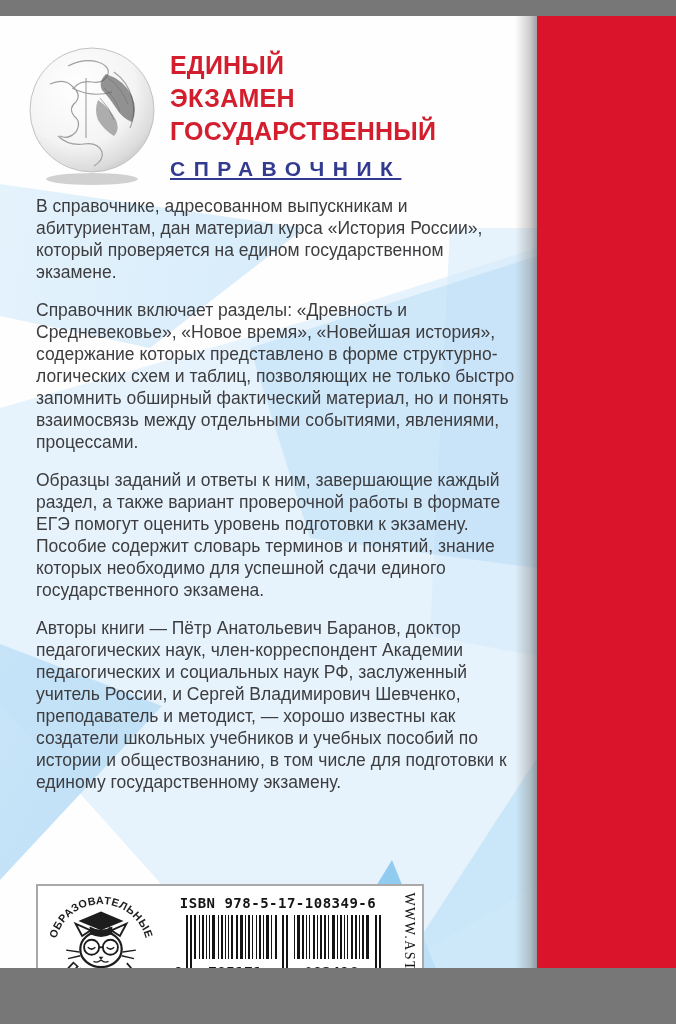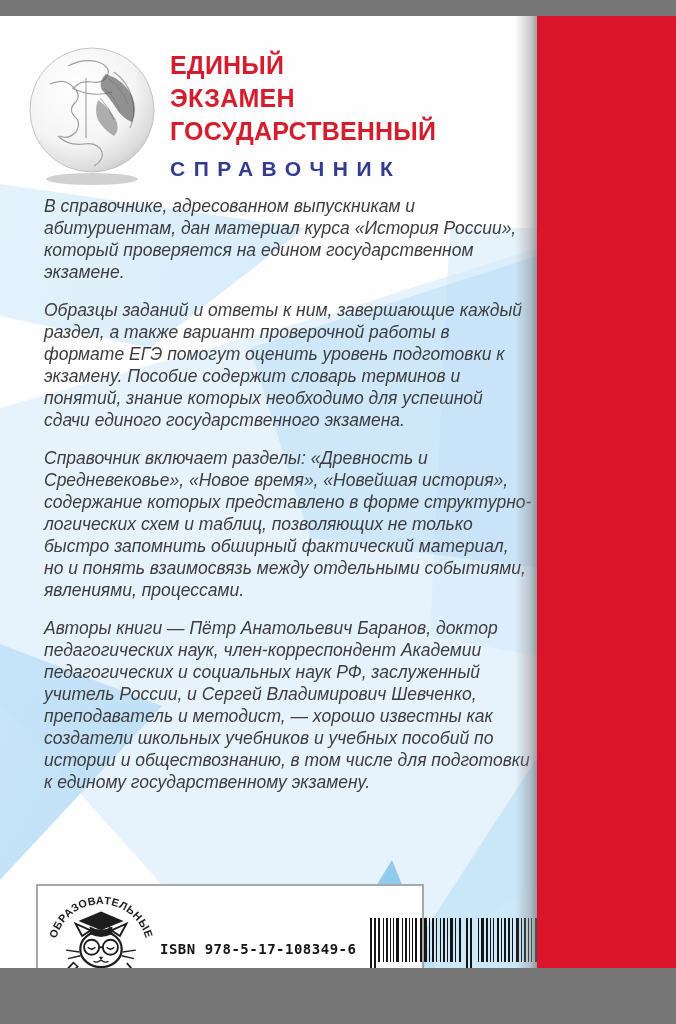--- a/index.html
+++ b/index.html
@@ -21,32 +21,32 @@
   .sB{clip-path:polygon(330px 298px,537px 232px,537px 870px,290px 1012px,0px 688px,0px 392px);background:#d6ebfa;opacity:.6;}
   .sC{clip-path:polygon(250px 332px,537px 240px,537px 552px,310px 522px);background:#b9dcf6;opacity:.55;}
   .sD{clip-path:polygon(0px 628px,162px 690px,0px 864px);background:linear-gradient(120deg,#cfe8fa,#a8d4f2);opacity:.9;}
   .sE{clip-path:polygon(392px 844px,465px 1024px,282px 1024px);background:#8cc8ee;opacity:.95;}
   .sF{clip-path:polygon(398px 956px,537px 742px,537px 958px,430px 992px);background:#c4e4f8;opacity:.85;}
   .sG{clip-path:polygon(450px 212px,537px 212px,537px 640px,430px 620px);background:#cfe7f9;opacity:.5;}
   
   .globe{position:absolute;left:28px;top:28px;width:132px;height:144px;z-index:3;}
   .title-block{position:absolute;left:170px;top:33px;z-index:3;}
   .title-line{font-weight:bold;font-size:25px;line-height:33px;color:#d31e2e;letter-spacing:.2px;}
-  .subtitle{margin-top:9px;font-weight:bold;font-size:21px;letter-spacing:8.5px;color:#333b90;}
-  
-  .body-text{position:absolute;left:44px;top:179px;width:488px;z-index:3;font-style:italic;}
+  .subtitle{margin-top:9px;font-weight:bold;font-size:21px;letter-spacing:8.5px;color:#333b90;text-decoration:underline;}
+  
+  .body-text{position:absolute;left:36px;top:179px;width:488px;z-index:3;}
   .body-text p{margin:0 0 16px 0;font-size:17.5px;line-height:22px;color:#3d3d40;}
   
   .isbn-box{
     position:absolute;left:36px;top:868px;width:388px;height:121px;z-index:4;
     background:#ffffff;border:2px solid #a9a9a9;box-sizing:border-box;
     display:flex;align-items:stretch;
   }
   .stamp{width:118px;height:113px;flex:0 0 auto;margin:1px 0 0 4px;}
-  .barcode-wrap{flex:1;display:flex;flex-direction:row;align-items:center;padding-top:9px;}
+  .barcode-wrap{flex:1;display:flex;flex-direction:column;align-items:center;padding-top:9px;}
   .isbn-label{
     font-family:"DejaVu Sans Mono",monospace;font-weight:bold;font-size:14px;
     letter-spacing:.5px;color:#151515;white-space:nowrap;
   }
   .barcode-svg{margin-top:4px;width:212px;height:66px;}
   .barcode-digit{font-family:"DejaVu Sans Mono",monospace;font-weight:bold;font-size:15px;fill:#151515;}
   .site-col{width:26px;position:relative;flex:0 0 auto;}
   .site-vertical{
     position:absolute;top:50%;left:50%;transform:translate(-50%,-50%) rotate(90deg);
     font-family:"Liberation Serif",serif;font-size:14px;letter-spacing:1.5px;color:#151515;white-space:nowrap;
@@ -99,22 +99,22 @@
 
     <div class="title-block">
       <div class="title-line">ЕДИНЫЙ</div>
       <div class="title-line">ЭКЗАМЕН</div>
       <div class="title-line">ГОСУДАРСТВЕННЫЙ</div>
       <div class="subtitle">СПРАВОЧНИК</div>
     </div>
 
     <div class="body-text">
       <p>В справочнике, адресованном выпускникам и абитуриентам, дан материал курса «История России», который проверяется на едином государственном экзамене.</p>
+      <p>Справочник включает разделы: «Древность и Средневековье», «Новое время», «Новейшая история», содержание которых представлено в форме структурно-логических схем и таблиц, позволяющих не только быстро запомнить обширный фактический материал, но и понять взаимосвязь между отдельными событиями, явлениями, процессами.</p>
       <p>Образцы заданий и ответы к ним, завершающие каждый раздел, а также вариант проверочной работы в формате ЕГЭ помогут оценить уровень подготовки к экзамену. Пособие содержит словарь терминов и понятий, знание которых необходимо для успешной сдачи единого государственного экзамена.</p>
-      <p>Справочник включает разделы: «Древность и Средневековье», «Новое время», «Новейшая история», содержание которых представлено в форме структурно-логических схем и таблиц, позволяющих не только быстро запомнить обширный фактический материал, но и понять взаимосвязь между отдельными событиями, явлениями, процессами.</p>
       <p>Авторы книги — Пётр Анатольевич Баранов, доктор педагогических наук, член-корреспондент Академии педагогических и социальных наук РФ, заслуженный учитель России, и Сергей Владимирович Шевченко, преподаватель и методист, — хорошо известны как создатели школьных учебников и учебных пособий по истории и обществознанию, в том числе для подготовки к единому государственному экзамену.</p>
     </div>
 
     <div class="isbn-box">
 
       <svg class="stamp" viewBox="0 0 120 120" aria-hidden="true">
         <defs>
           <path id="arcTop" d="M 14,84 A 49,49 0 1 1 106,84" fill="none"></path>
           <path id="arcBottom" d="M 18,76 A 47,47 0 0 0 102,76" fill="none"></path>
         </defs>

